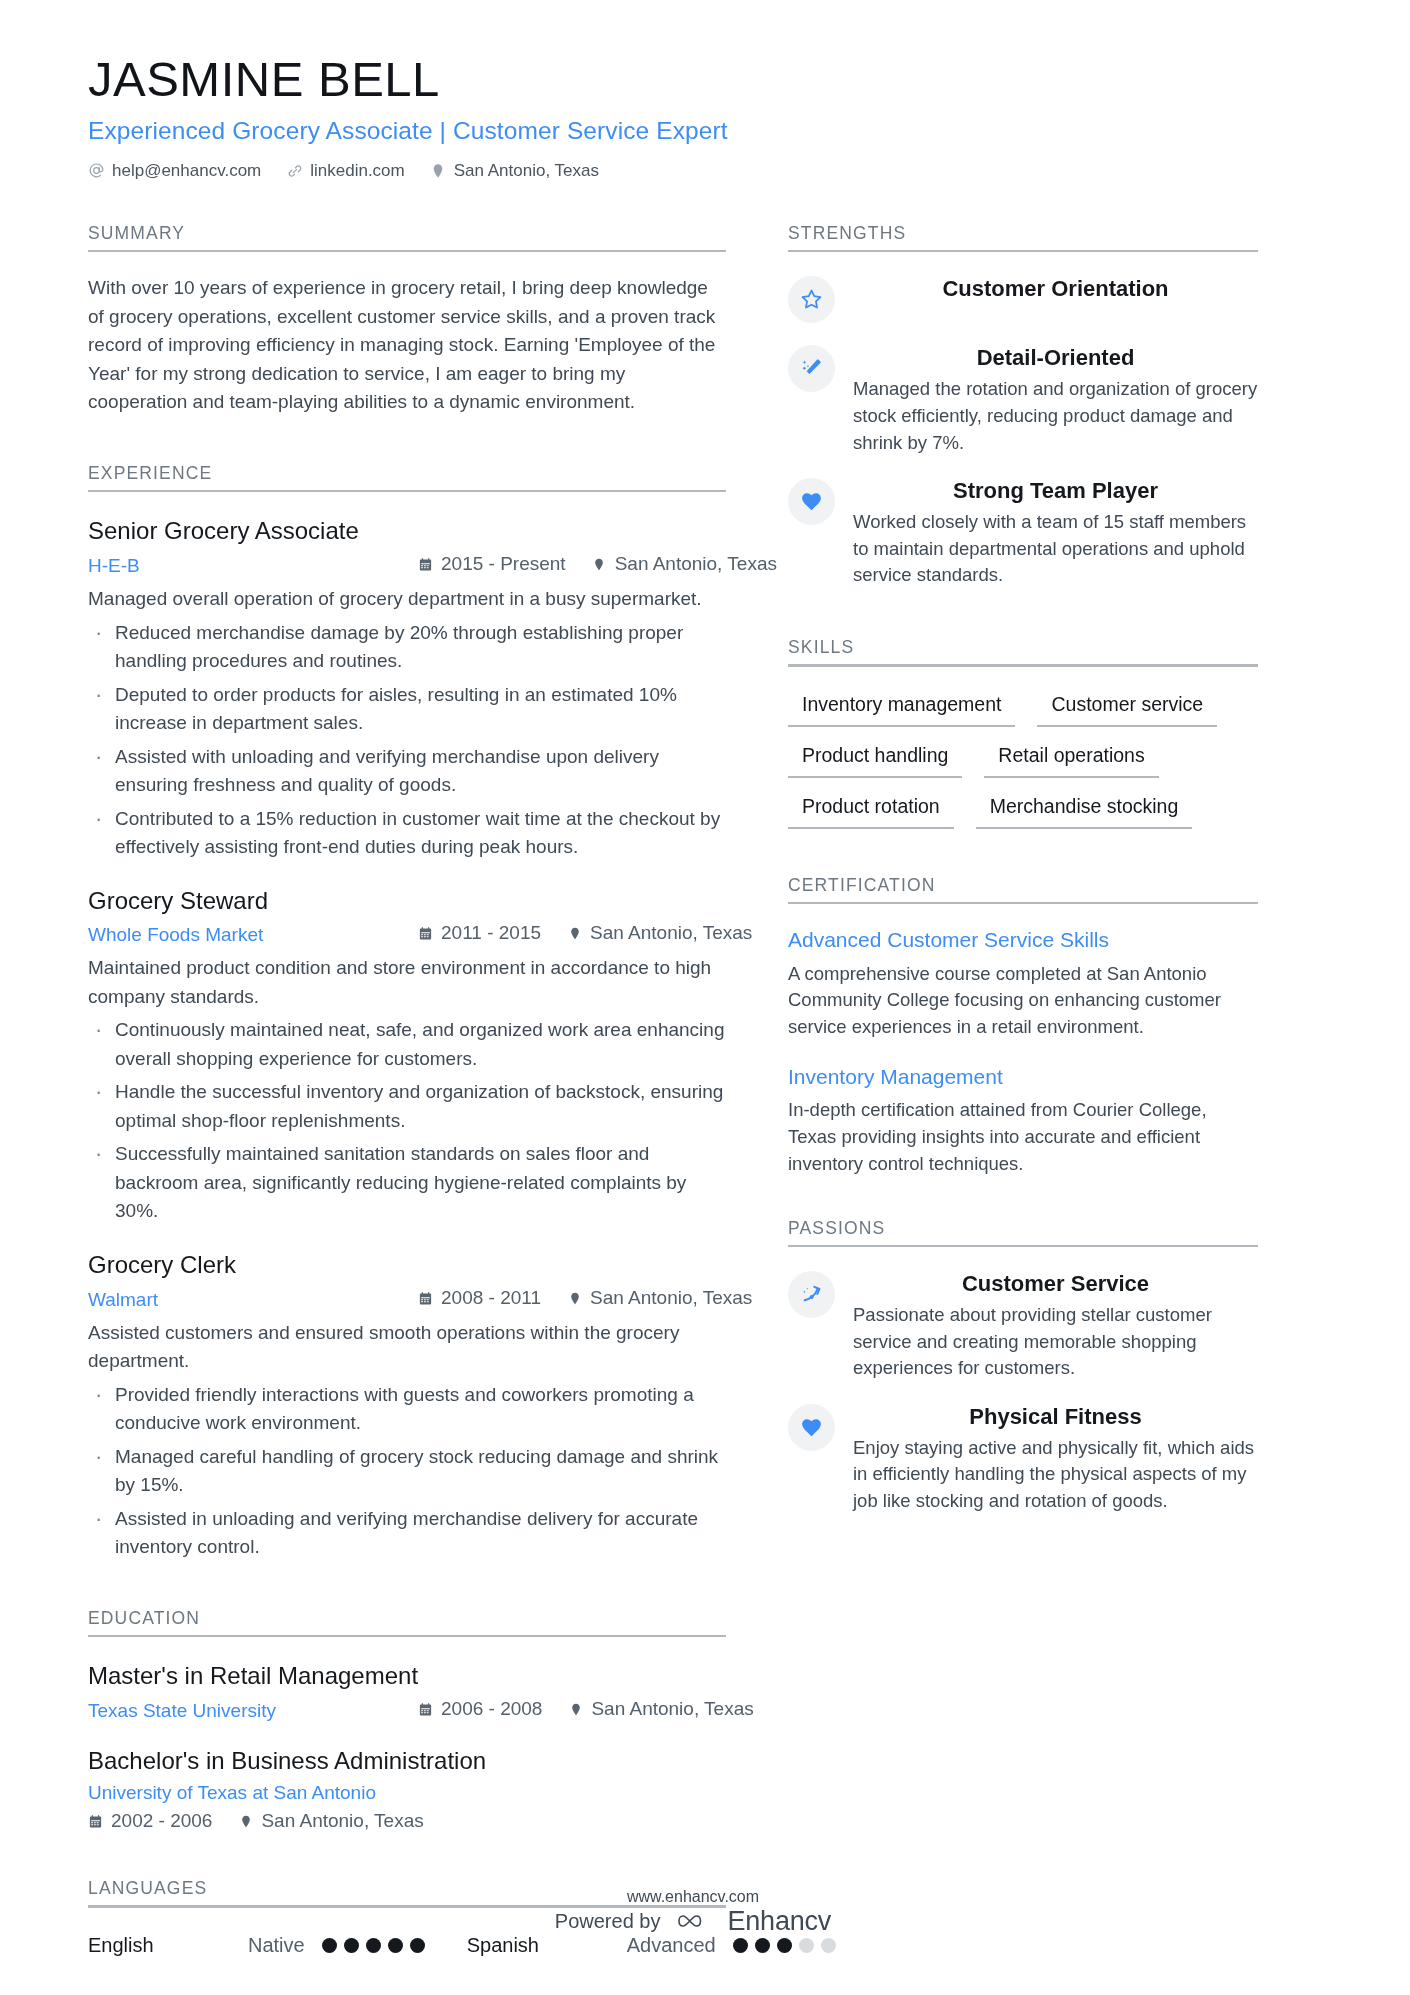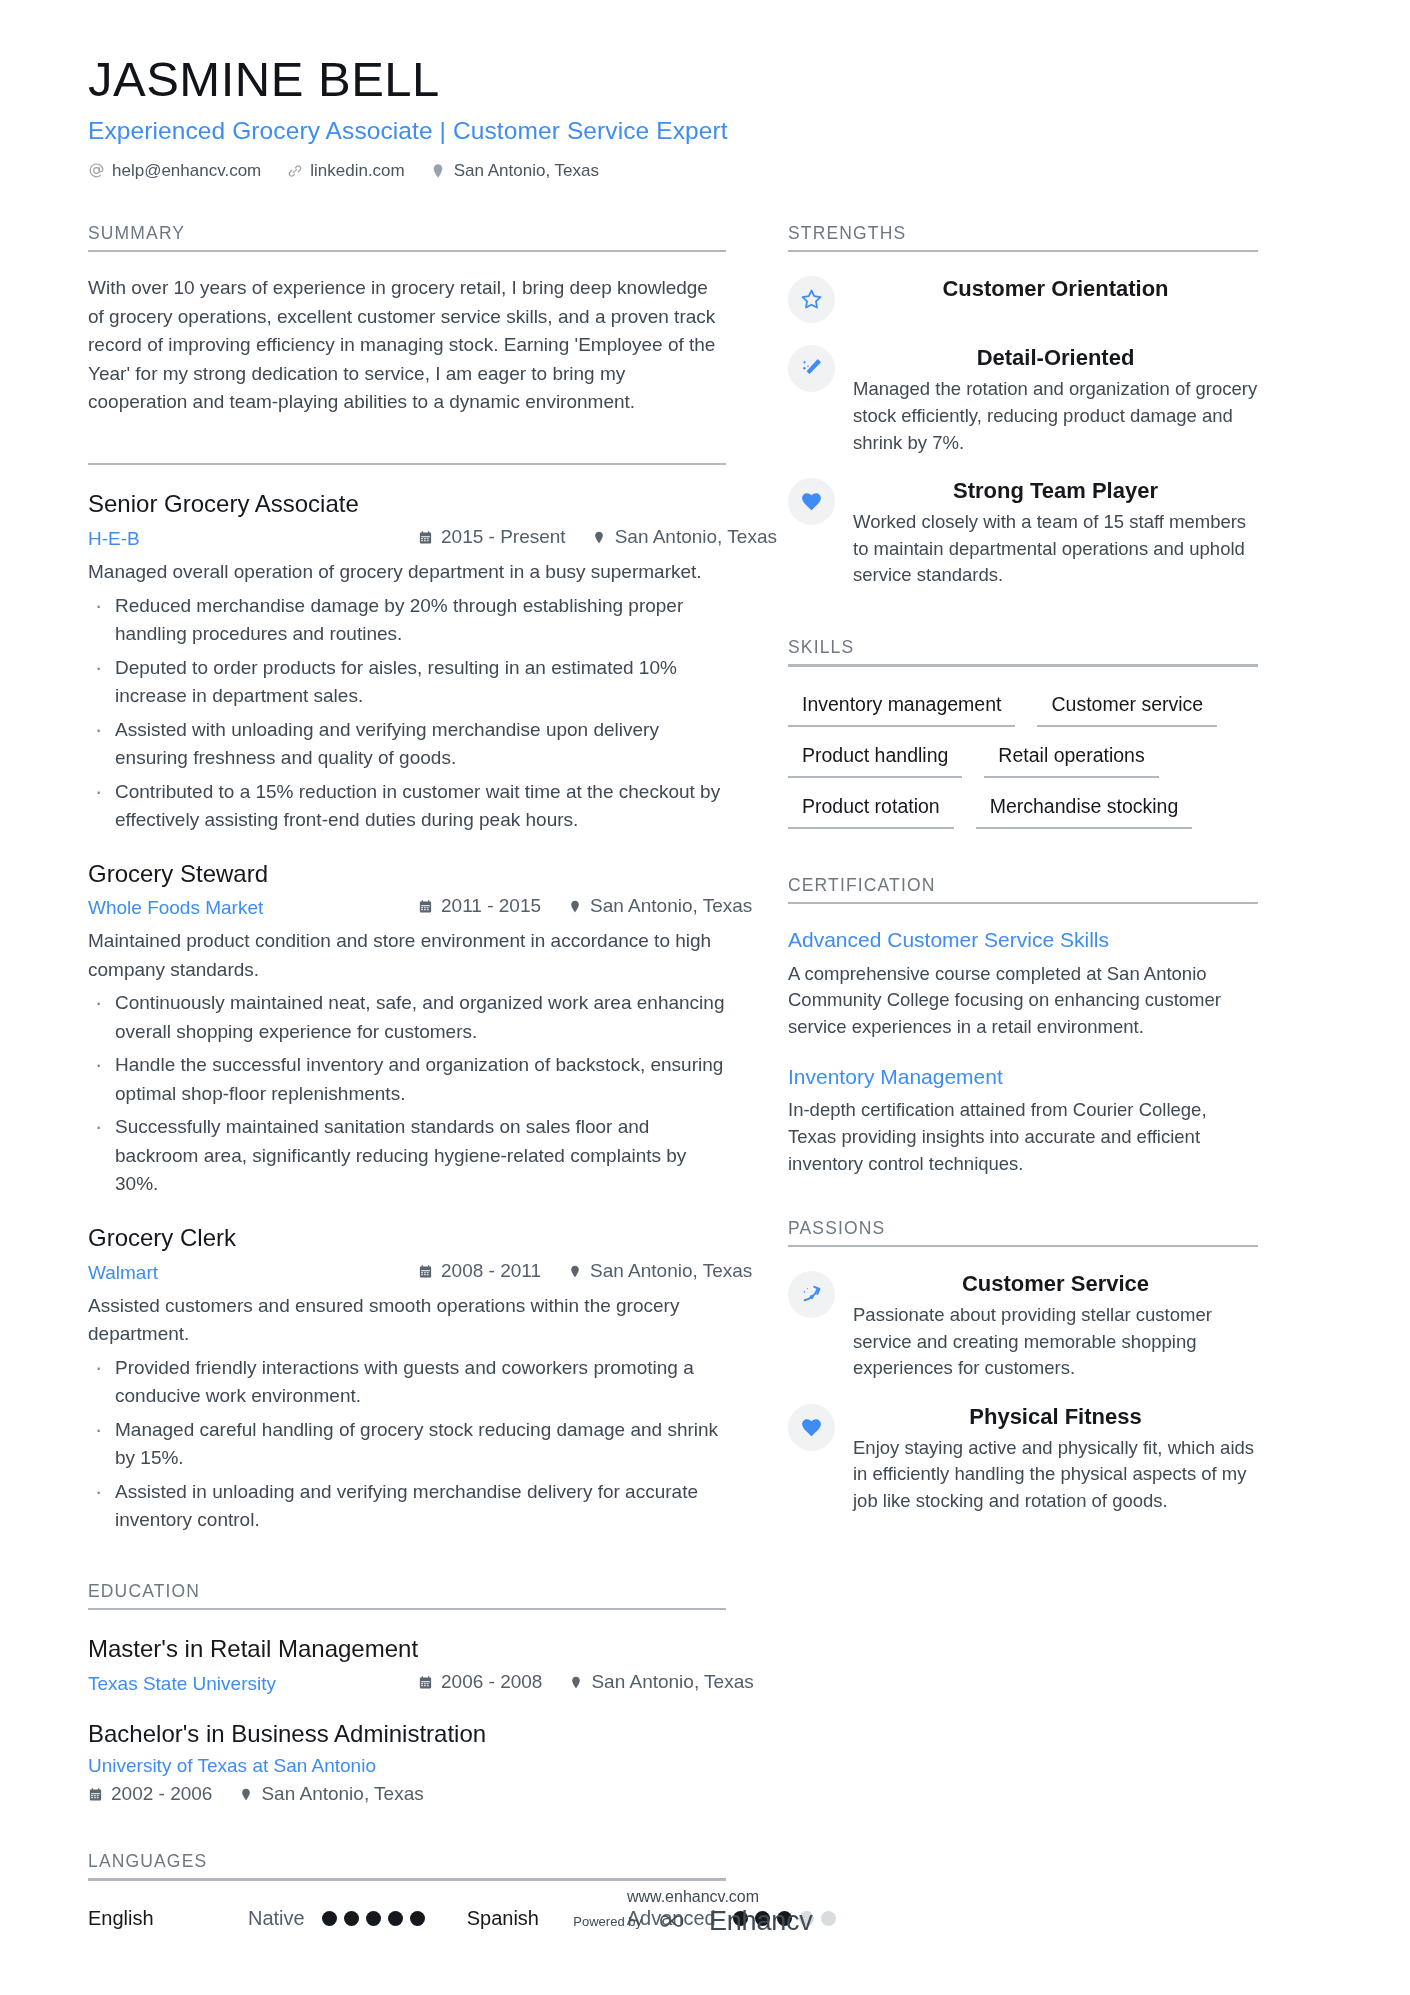--- a/index.html
+++ b/index.html
@@ -261,21 +261,21 @@
     justify-content: space-between;
     font-size: 16px;
     color: #3f4a55;
     flex-direction: column;
   }
   .footer-right {
     display: flex;
     align-items: center;
     gap: 16px;
   }
-  .powered { font-size: 13px; color: #3f4a55; }
+  .powered { font-size: 20px; color: #3f4a55; }
   .brand {
     display: flex;
     align-items: center;
     gap: 11px;
   }
   .brand-name {
     font-size: 27px;
     color: #3f4a55;
     letter-spacing: -0.2px;
   }
@@ -328,20 +328,21 @@
 
       <div class="sec">
         <div class="sec-title">SUMMARY</div>
         <div class="sec-rule"></div>
         <div class="summary-text">With over 10 years of experience in grocery retail, I bring deep knowledge of grocery operations, excellent customer service skills, and a proven track record of improving efficiency in managing stock. Earning 'Employee of the Year' for my strong dedication to service, I am eager to bring my cooperation and team-playing abilities to a dynamic environment.</div>
       </div>
 
       <div class="gap-lg"></div>
 
       <div class="sec">
+        <div class="sec-title">EXPERIENCE</div>
         <div class="sec-rule"></div>
 
         <div class="entry">
           <div class="entry-title">Senior Grocery Associate</div>
           <div class="entry-meta">
             <span class="entry-org">H-E-B</span>
             <span class="meta-chip">
               <span class="mi">
                 <svg viewBox="0 0 24 24" width="15" height="15" fill="currentColor">
                     <path d="M6 2v2H4.5A1.5 1.5 0 0 0 3 5.5V20a1.5 1.5 0 0 0 1.5 1.5h15A1.5 1.5 0 0 0 21 20V5.5A1.5 1.5 0 0 0 19.5 4H18V2h-2v2H8V2H6zm-1 8h14v1.6H5V10zm0 3.2h3v1.6H5v-1.6zm4.5 0h3v1.6h-3v-1.6zm4.5 0h3v1.6h-3v-1.6zM5 16.4h3V18H5v-1.6zm4.5 0h3V18h-3v-1.6zm4.5 0h3V18h-3v-1.6z"></path>

